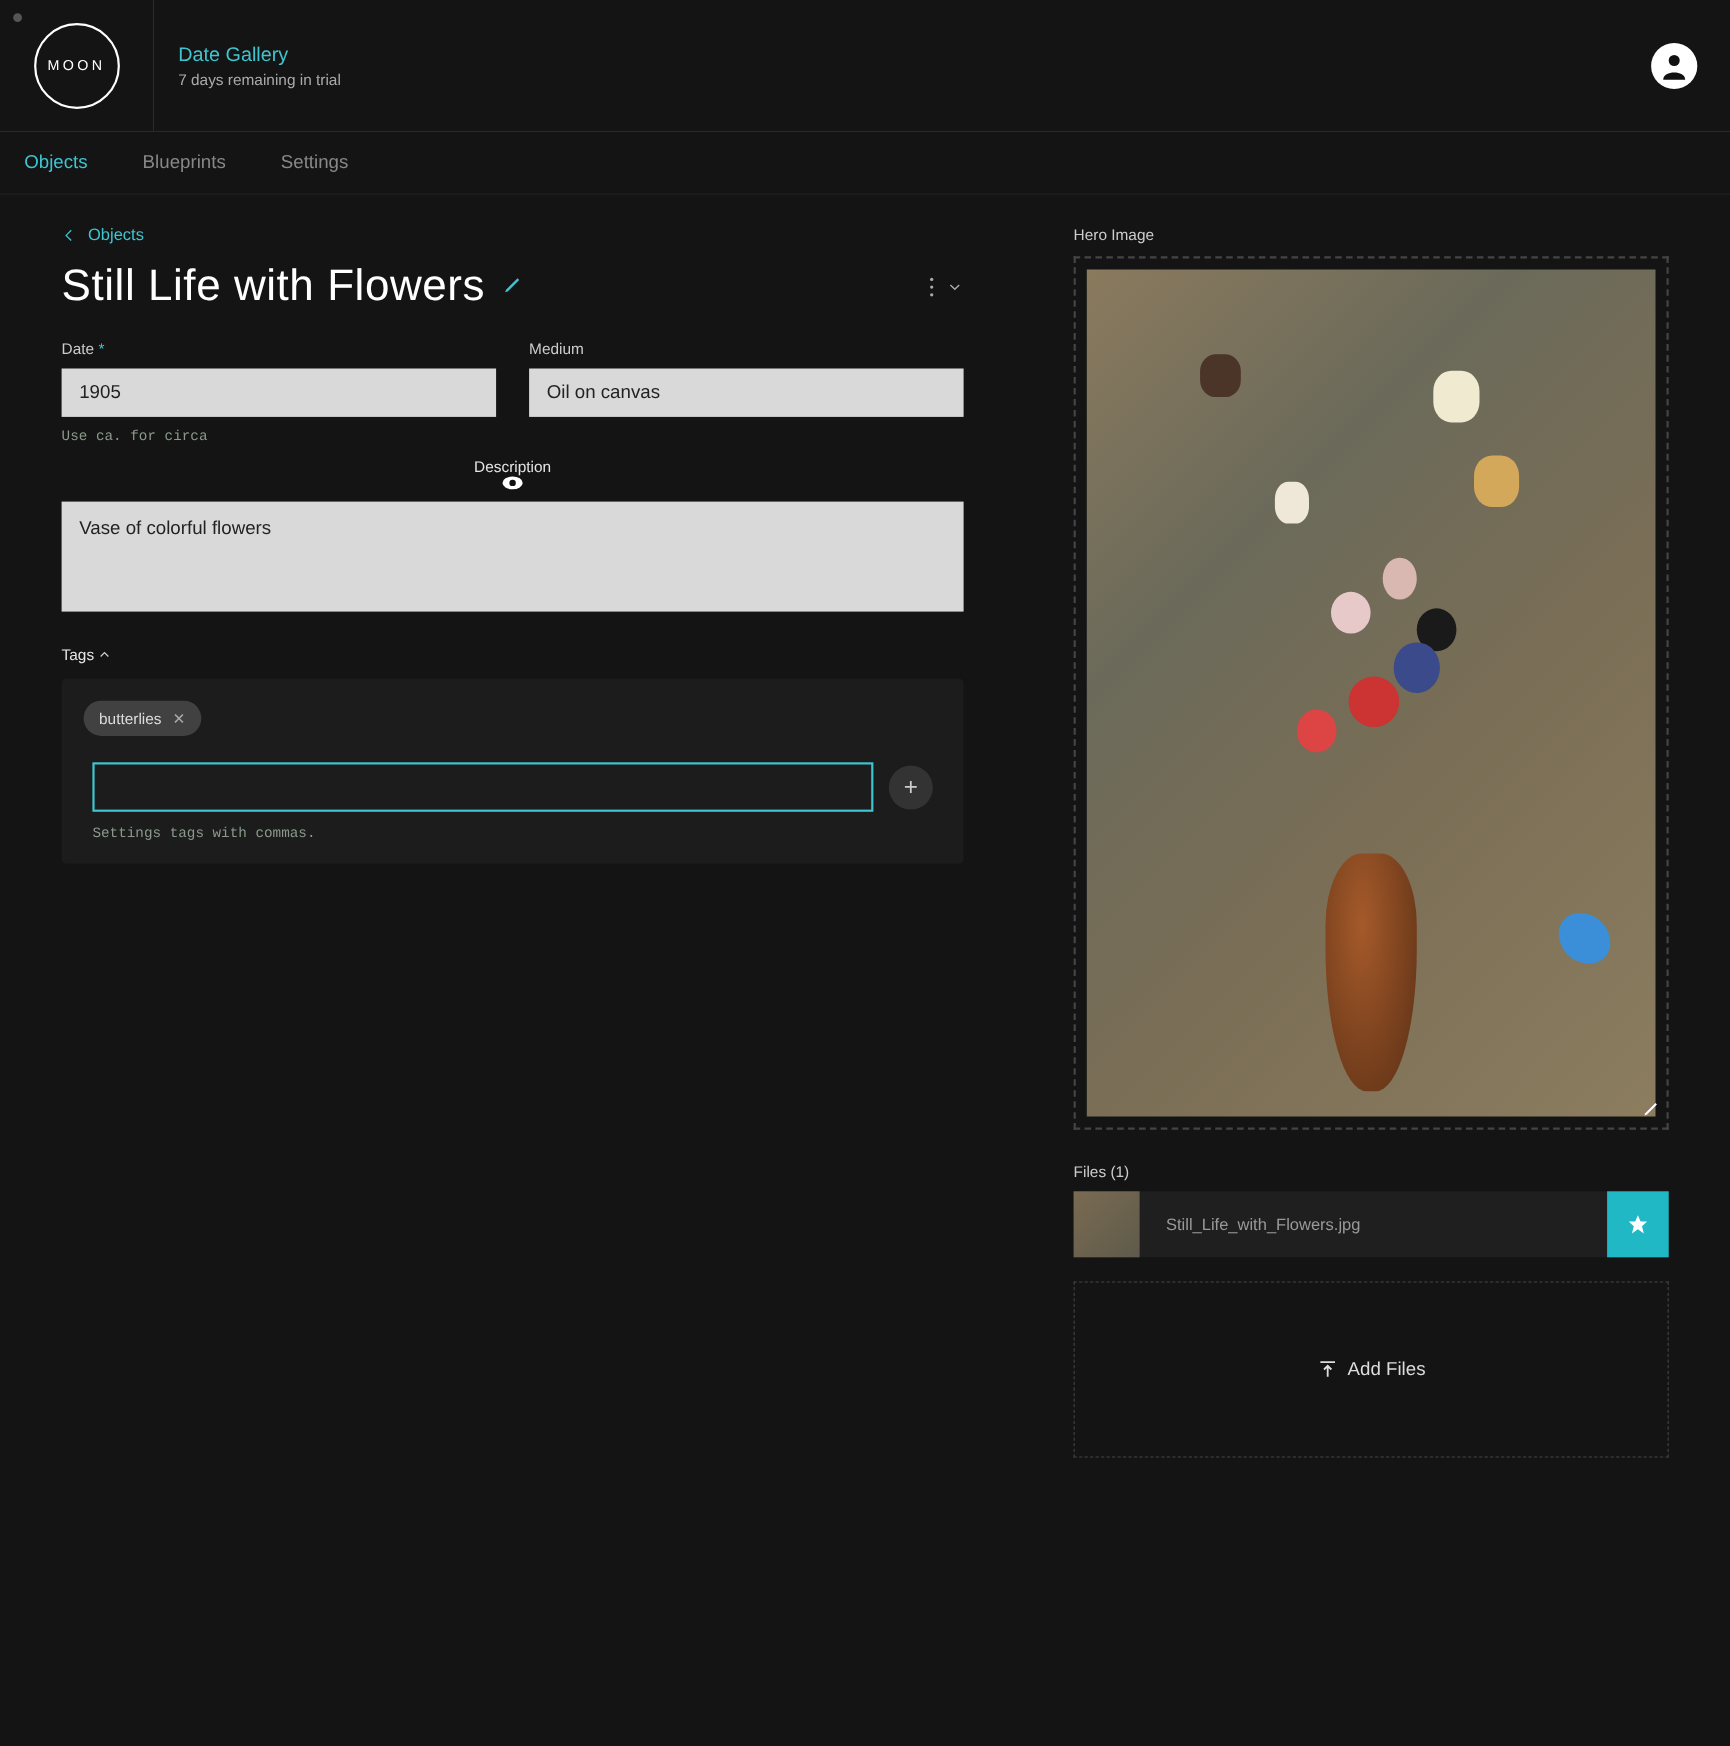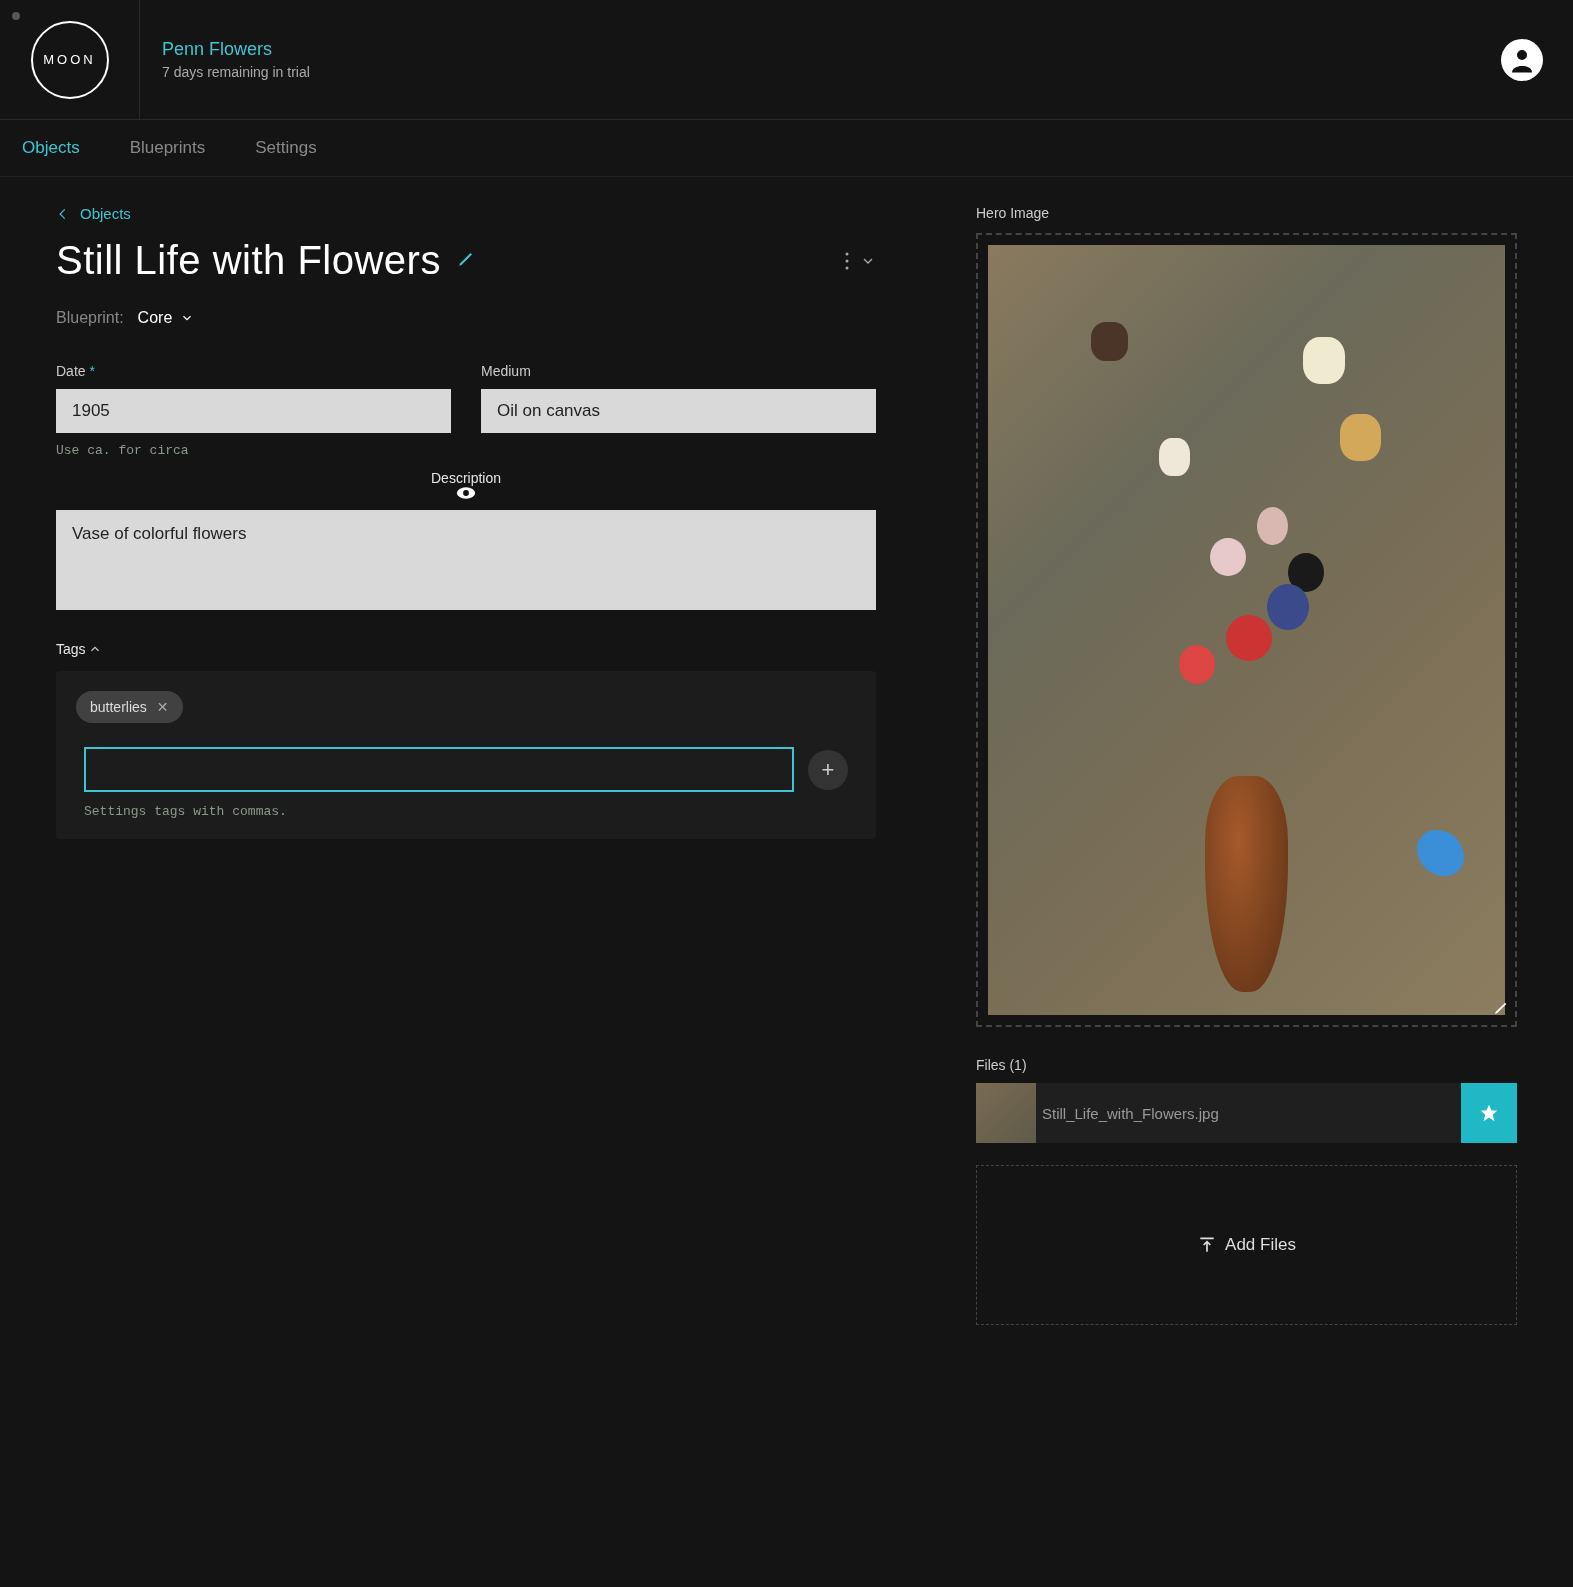--- a/index.html
+++ b/index.html
@@ -275,21 +275,21 @@
   height: 60px;
   margin-bottom: 22px;
 }
 .file-thumb {
   width: 60px;
   height: 60px;
   background: linear-gradient(135deg, #7a6b52, #5e5a4a);
 }
 .file-name {
   flex: 1;
-  padding-left: 6px;
+  padding-left: 24px;
   color: #999;
   font-size: 15px;
 }
 .file-star {
   width: 56px;
   height: 60px;
   background: #1fb8c4;
   display: flex;
   align-items: center;
   justify-content: center;
@@ -331,21 +331,21 @@
 <body>
 
 <div class="header">
   <div class="logo-wrap">
     <div class="status-dot"></div>
     <div class="logo">
       <span>MOON</span>
     </div>
   </div>
   <div class="header-info">
-    <div class="gallery-name">Penn Flowers</div>
+    <div class="gallery-name">Date Gallery</div>
     <div class="trial-text">7 days remaining in trial</div>
   </div>
   <div class="avatar">
     <svg viewBox="0 0 24 24">
         <circle cx="12" cy="8" r="4" fill="#111"></circle>
         <path d="M4 22 C4 15 20 15 20 22 Z" fill="#111"></path>
       </svg>
   </div>
 </div>
 
@@ -379,29 +379,20 @@
             <circle cx="3" cy="3" r="1.5" fill="#aaa"></circle>
             <circle cx="3" cy="10" r="1.5" fill="#aaa"></circle>
             <circle cx="3" cy="17" r="1.5" fill="#aaa"></circle>
           </svg>
         <svg width="16" height="16" viewBox="0 0 24 24">
             <path d="M6 9 L12 15 L18 9" stroke="#aaa" stroke-width="2" fill="none"></path>
           </svg>
       </div>
     </div>
 
-    <div class="blueprint-row">
-      <span class="blueprint-label">Blueprint:</span>
-      <div class="blueprint-select">
-        <span>Core</span>
-        <svg width="14" height="14" viewBox="0 0 24 24">
-            <path d="M6 9 L12 15 L18 9" stroke="#fff" stroke-width="2" fill="none"></path>
-          </svg>
-      </div>
-    </div>
 
     <div class="form-row">
       <div class="field">
         <div class="field-label">
           <span>Date</span>
           <span class="required">*</span>
         </div>
         <input class="field-input" value="1905" style="">
         <div class="field-hint">Use ca. for circa</div>
       </div>

